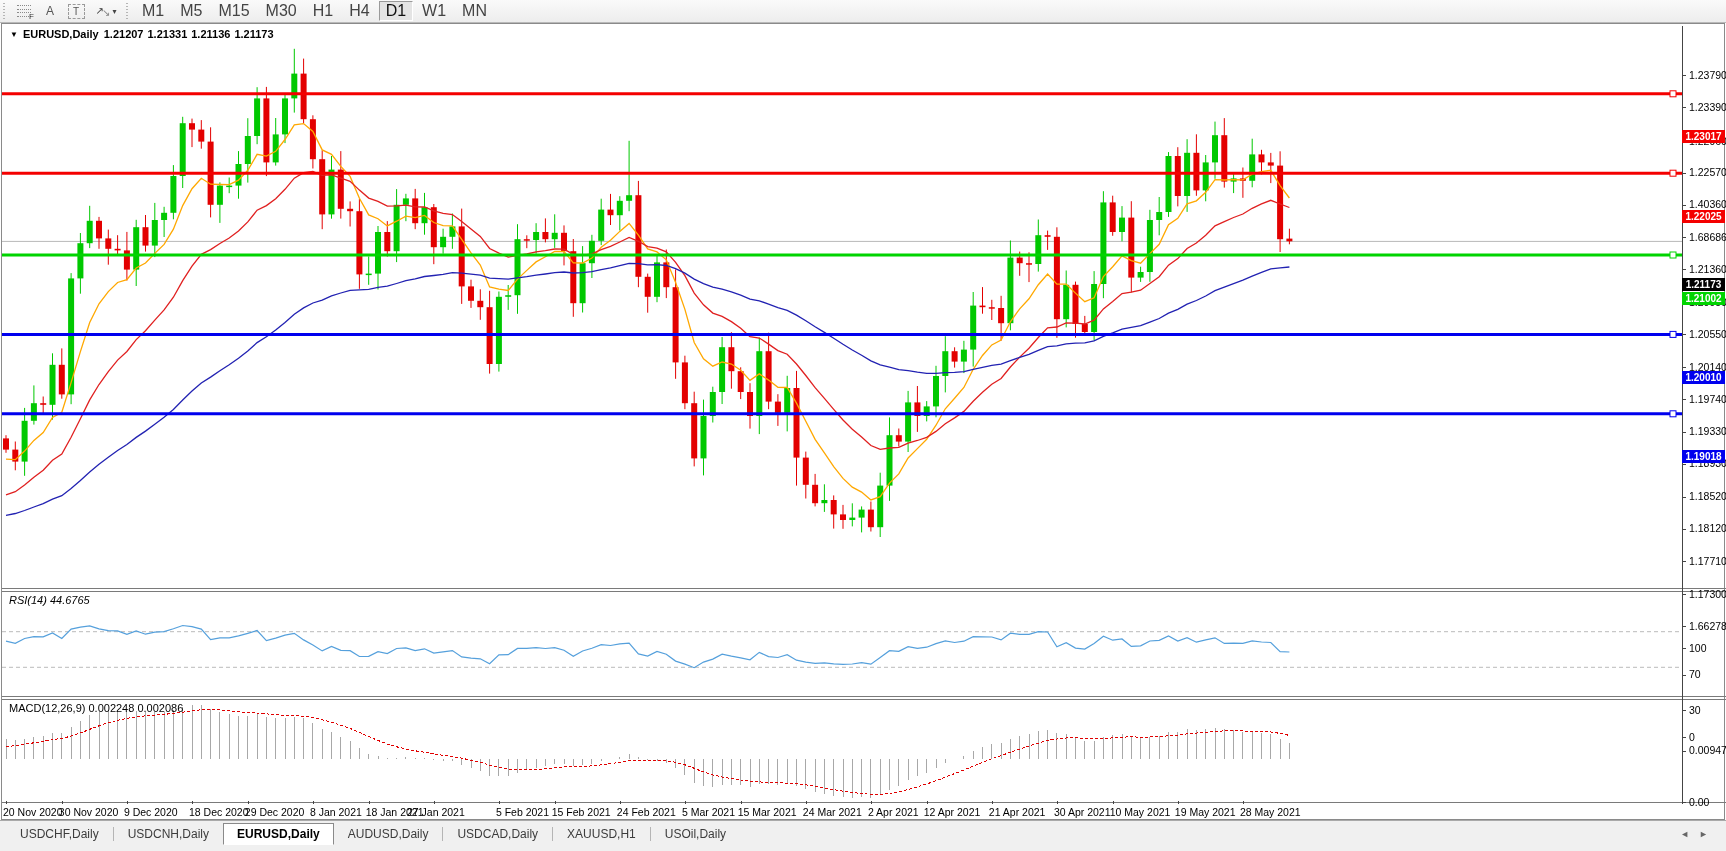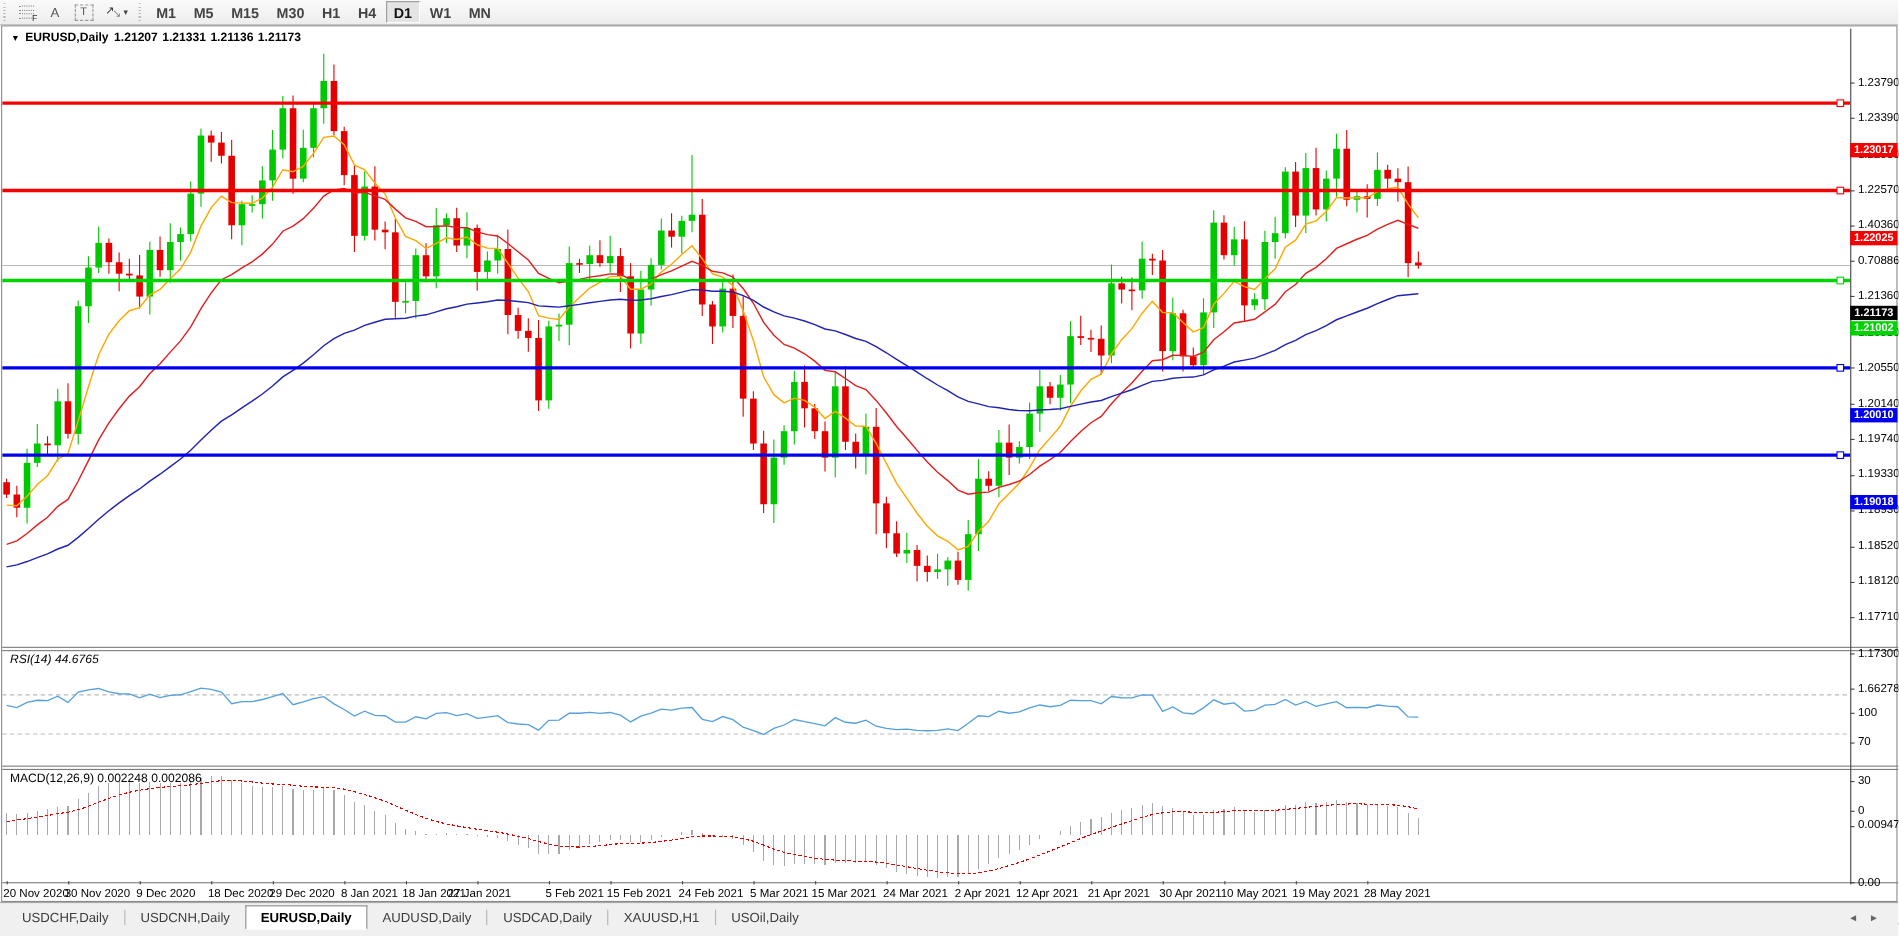--- a/index.html
+++ b/index.html
@@ -1,21 +1,21 @@
 <!DOCTYPE html>
 <html><head>
 <meta charset="utf-8">
 <style>
   html,body{margin:0;padding:0;background:#fff;}
   #app{position:relative;width:1726px;height:851px;font-family:"Liberation Sans",sans-serif;background:#fff;overflow:hidden;-webkit-font-smoothing:antialiased;}
   
   #toolbar{position:absolute;left:0;top:0;width:1726px;height:22px;background:linear-gradient(#fafafa,#ededed);border-bottom:1px solid #b9b9b9;display:flex;align-items:center;}
   .grip{width:5px;height:16px;margin:0 3px;background:repeating-linear-gradient(180deg,#b5b5b5 0 1px,transparent 1px 3px);background-size:2px 100%;background-repeat:repeat-y;}
   .tbtn{height:20px;min-width:22px;display:flex;align-items:center;justify-content:center;color:#555;font-size:11px;cursor:default;border:1px solid transparent;margin:0 1px;position:relative;}
-  .tfbtn{height:18px;padding:0 6px;display:flex;align-items:center;justify-content:center;font-size:13px;color:#444;border:1px solid transparent;margin:0 1px;font-weight:bold;}
+  .tfbtn{height:18px;padding:0 6px;display:flex;align-items:center;justify-content:center;font-size:16px;color:#444;border:1px solid transparent;margin:0 1px;}
   .tfbtn.active{background:#e4e4e4;border:1px solid #9a9a9a;border-right-color:#fff;border-bottom-color:#fff;color:#111;}
   .fibo-lines{width:14px;height:12px;display:flex;flex-direction:column;justify-content:space-between;}
   .fibo-lines i{display:block;height:0;border-top:1px dotted #8a8a8a;}
   .fibo-f{position:absolute;right:1px;bottom:0;font-size:8px;color:#333;}
   .t-box{width:15px;height:13px;border:1px dashed #9a9a9a;display:flex;align-items:center;justify-content:center;font-size:10px;color:#555;}
   .arrow-a{font-size:10px;line-height:8px;}
   .caret{font-size:8px;color:#444;margin-left:2px;}
   
   #chartwin{position:absolute;left:1px;top:23px;width:1724px;height:797px;background:#fff;border:1px solid #8a8a8a;box-sizing:border-box;}
   .sep{position:absolute;left:0;width:1724px;height:1px;background:#7a7a7a;}
@@ -547,21 +547,21 @@
         <div class="axis-label" style="left: 7px; top: 1.5px;">1.23790</div>
         <div class="axis-dash" style="left: 0px; top: 8px;"></div>
         <div class="axis-label" style="left: 7px; top: 33.5px;">1.23390</div>
         <div class="axis-dash" style="left: 0px; top: 40px;"></div>
         <div class="axis-label" style="left: 7px; top: 67.9px;">1.22960</div>
         <div class="axis-dash" style="left: 0px; top: 74.4px;"></div>
         <div class="axis-label" style="left: 7px; top: 99.1px;">1.22570</div>
         <div class="axis-dash" style="left: 0px; top: 105.6px;"></div>
         <div class="axis-label" style="left: 7px; top: 131.1px;">1.40360</div>
         <div class="axis-dash" style="left: 0px; top: 137.6px;"></div>
-        <div class="axis-label" style="left: 7px; top: 163.9px;">0.70886</div>
+        <div class="axis-label" style="left: 7px; top: 163.9px;">1.68686</div>
         <div class="axis-dash" style="left: 0px; top: 170.4px;"></div>
         <div class="axis-label" style="left: 7px; top: 195.9px;">1.21360</div>
         <div class="axis-dash" style="left: 0px; top: 202.4px;"></div>
         <div class="axis-label" style="left: 7px; top: 228.7px;">1.20950</div>
         <div class="axis-dash" style="left: 0px; top: 235.2px;"></div>
         <div class="axis-label" style="left: 7px; top: 260.7px;">1.20550</div>
         <div class="axis-dash" style="left: 0px; top: 267.2px;"></div>
         <div class="axis-label" style="left: 7px; top: 293.5px;">1.20140</div>
         <div class="axis-dash" style="left: 0px; top: 300px;"></div>
         <div class="axis-label" style="left: 7px; top: 325.5px;">1.19740</div>

